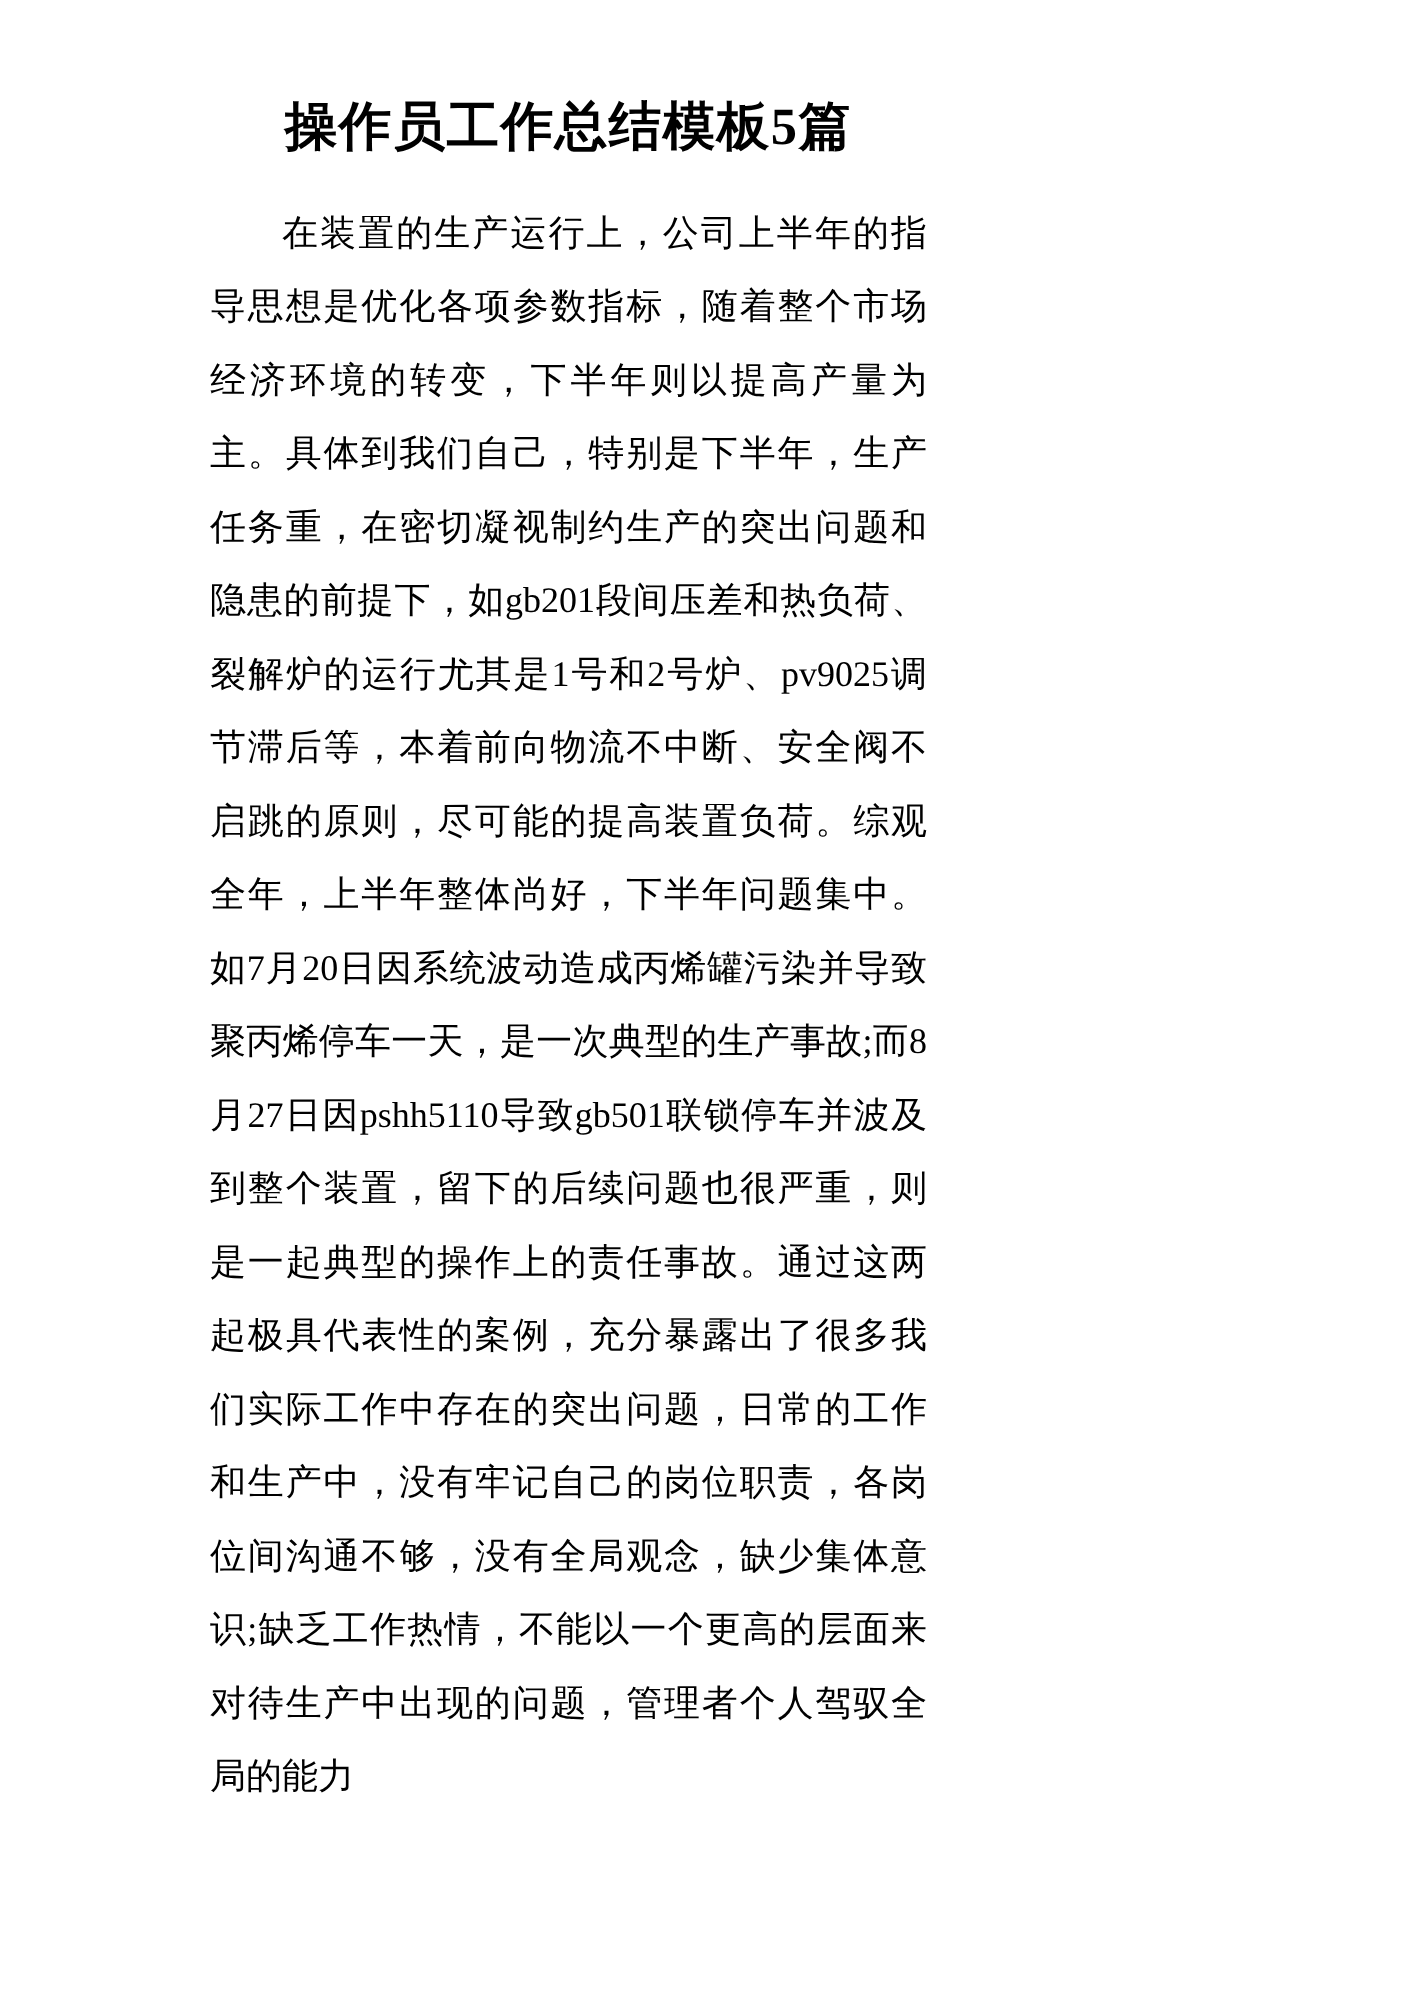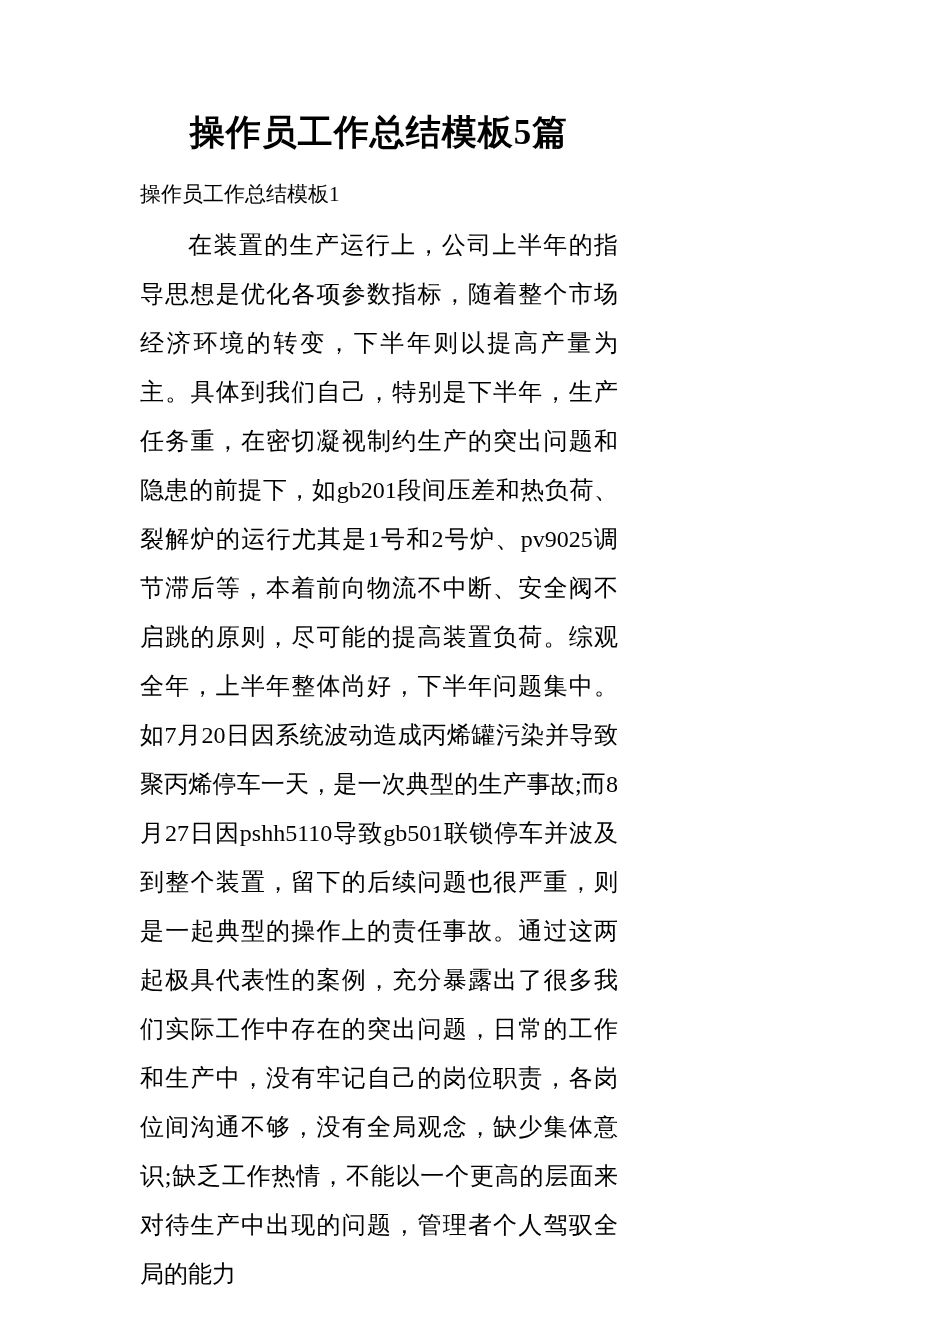--- a/index.html
+++ b/index.html
@@ -6,21 +6,21 @@
       margin: 0;
       padding: 0;
       background: #ffffff;
     }
     .page {
       position: relative;
       width: 752px;
       height: 1344px;
       background: #ffffff;
       box-sizing: border-box;
-      padding: 112px 134px 0 140px;
+      padding: 64px 134px 0 140px;
       overflow: hidden;
       font-family: "Liberation Serif", "DejaVu Serif", serif;
       color: #000000;
     }
     .doc-title {
       font-size: 35px;
       font-weight: 700;
       text-align: center;
       margin: 0 0 26px 0;
       letter-spacing: 1px;
@@ -40,17 +40,16 @@
       margin: 0 0 6px 0;
       word-break: break-all;
     }
   </style>
 </head>
 <body>
 
 <div class="page">
   <h1 class="doc-title">操作员工作总结模板5篇</h1>
 
-  <div class="doc-subtitle">操作员工作总结模板1</div>
 
 
   <p class="doc-paragraph">在装置的生产运行上，公司上半年的指导思想是优化各项参数指标，随着整个市场经济环境的转变，下半年则以提高产量为主。具体到我们自己，特别是下半年，生产任务重，在密切凝视制约生产的突出问题和隐患的前提下，如gb201段间压差和热负荷、裂解炉的运行尤其是1号和2号炉、pv9025调节滞后等，本着前向物流不中断、安全阀不启跳的原则，尽可能的提高装置负荷。综观全年，上半年整体尚好，下半年问题集中。如7月20日因系统波动造成丙烯罐污染并导致聚丙烯停车一天，是一次典型的生产事故;而8月27日因pshh5110导致gb501联锁停车并波及到整个装置，留下的后续问题也很严重，则是一起典型的操作上的责任事故。通过这两起极具代表性的案例，充分暴露出了很多我们实际工作中存在的突出问题，日常的工作和生产中，没有牢记自己的岗位职责，各岗位间沟通不够，没有全局观念，缺少集体意识;缺乏工作热情，不能以一个更高的层面来对待生产中出现的问题，管理者个人驾驭全局的能力</p>
 </div>
 
 </body></html>

